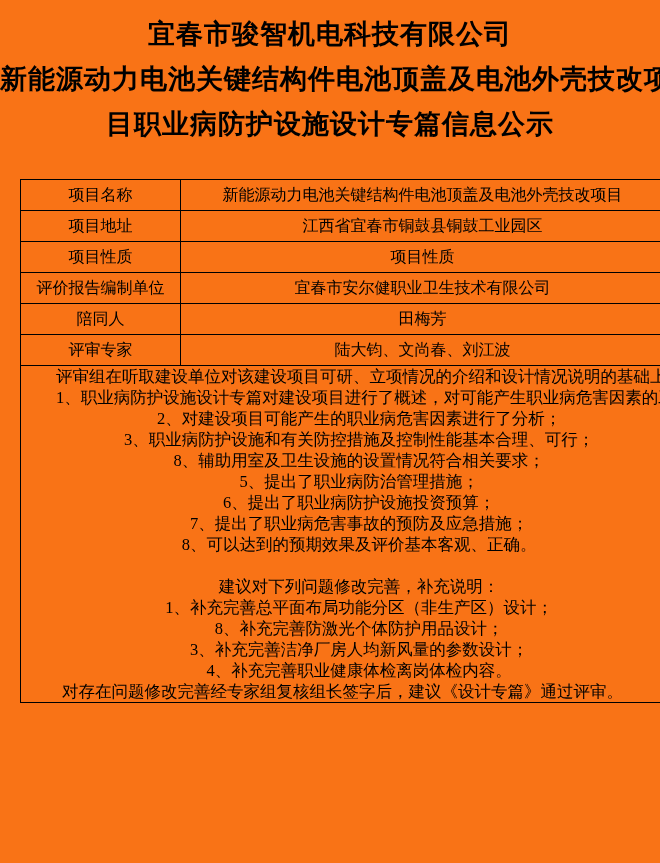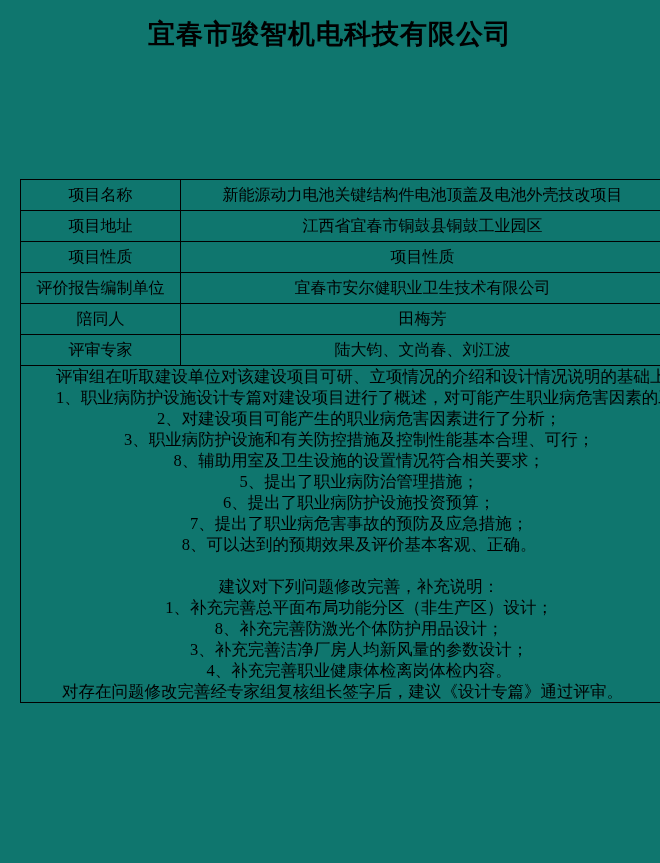--- a/index.html
+++ b/index.html
@@ -4,21 +4,21 @@
 <style>
   html, body {
     margin: 0;
     padding: 0;
     background: #ffffff;
   }
   .page {
     position: relative;
     width: 660px;
     height: 863px;
-    background: #0f766e;
+    background: #f97316;
     color: #000;
     font-family: "Liberation Serif", "DejaVu Serif", serif;
     overflow: hidden;
   }
   .title-block {
     padding-top: 12px;
     text-align: center;
   }
   .title-line {
     font-size: 27px;
@@ -66,20 +66,22 @@
     height: 21px;
   }
 </style>
 </head>
 <body>
 
 <div class="page">
 
   <div class="title-block">
     <div class="title-line">宜春市骏智机电科技有限公司</div>
+    <div class="title-line">新能源动力电池关键结构件电池顶盖及电池外壳技改项</div>
+    <div class="title-line">目职业病防护设施设计专篇信息公示</div>
   </div>
 
   <table class="info-table">
     <colgroup>
       <col style="width:160px">
       <col style="width:129px">
       <col style="width:155px">
       <col style="width:200px">
     </colgroup>
     <tbody>

